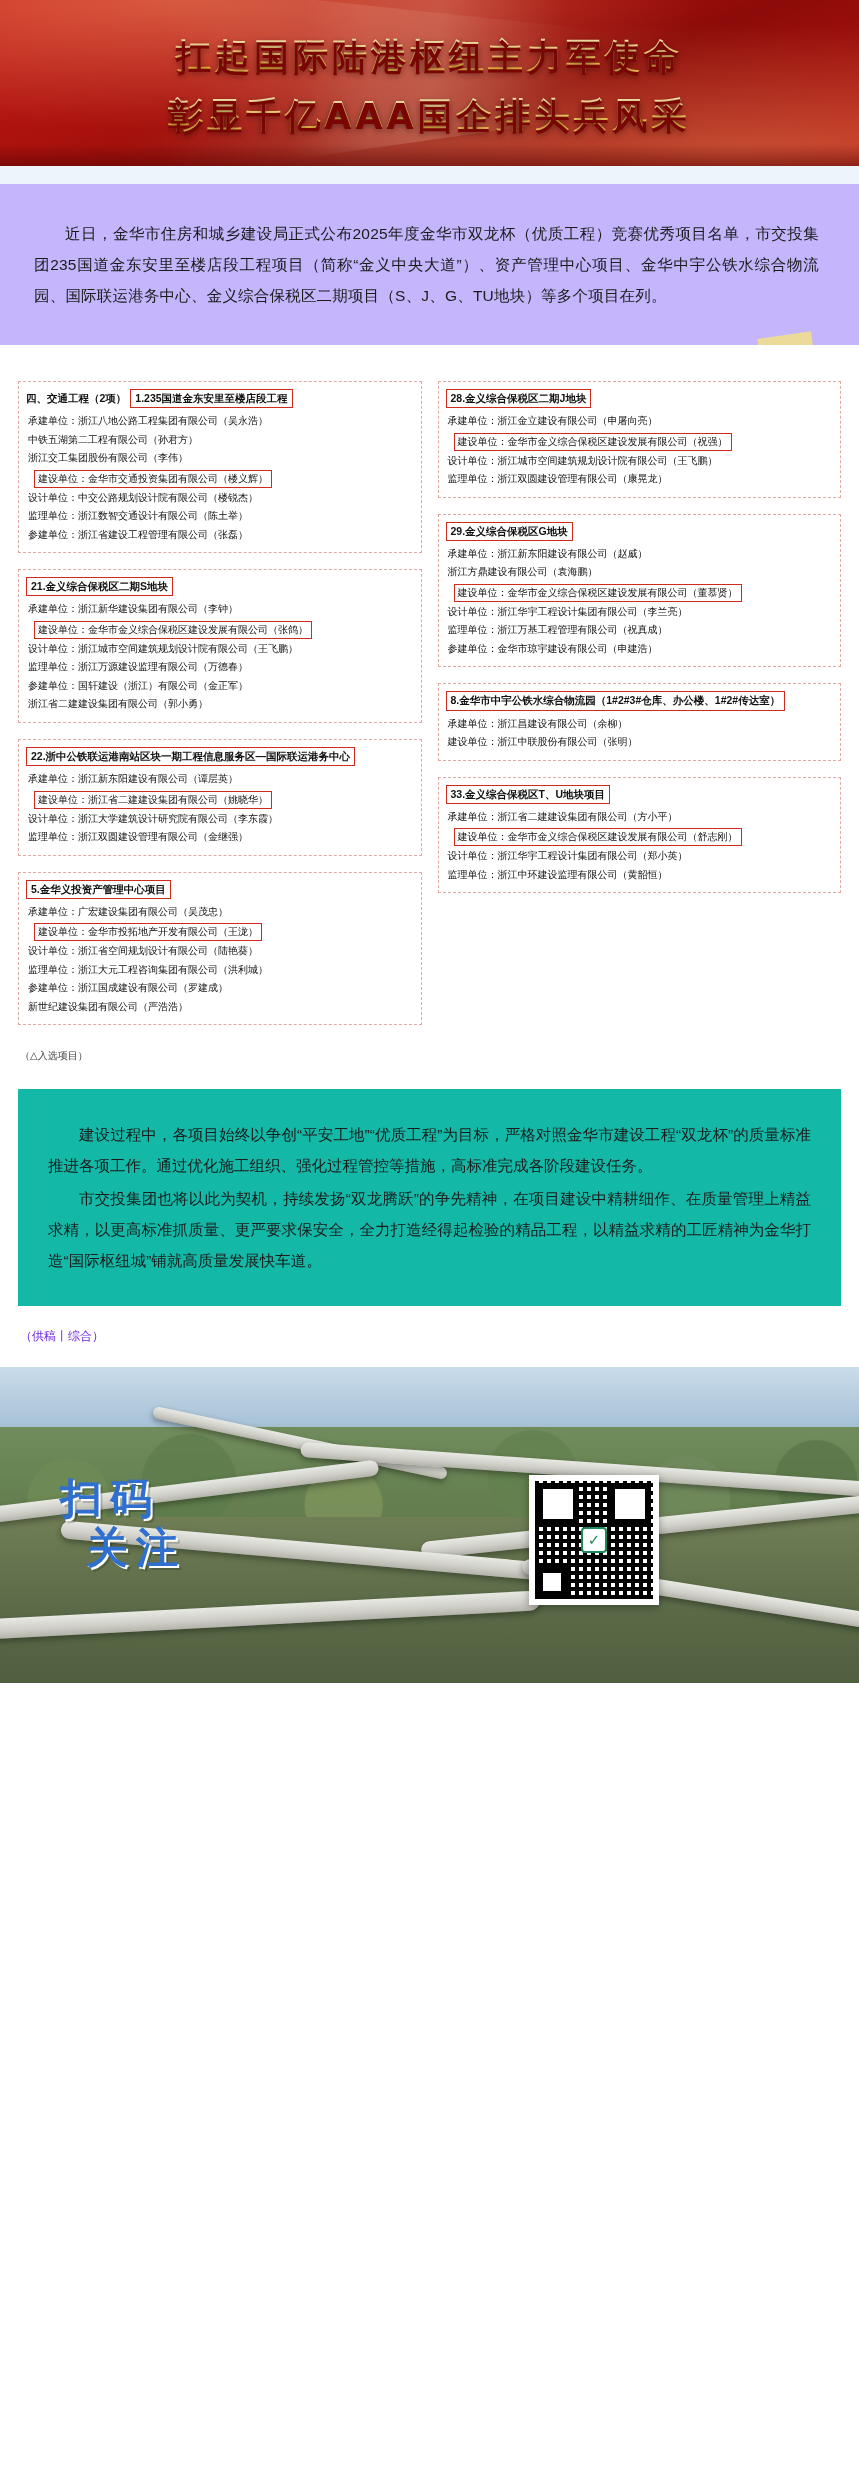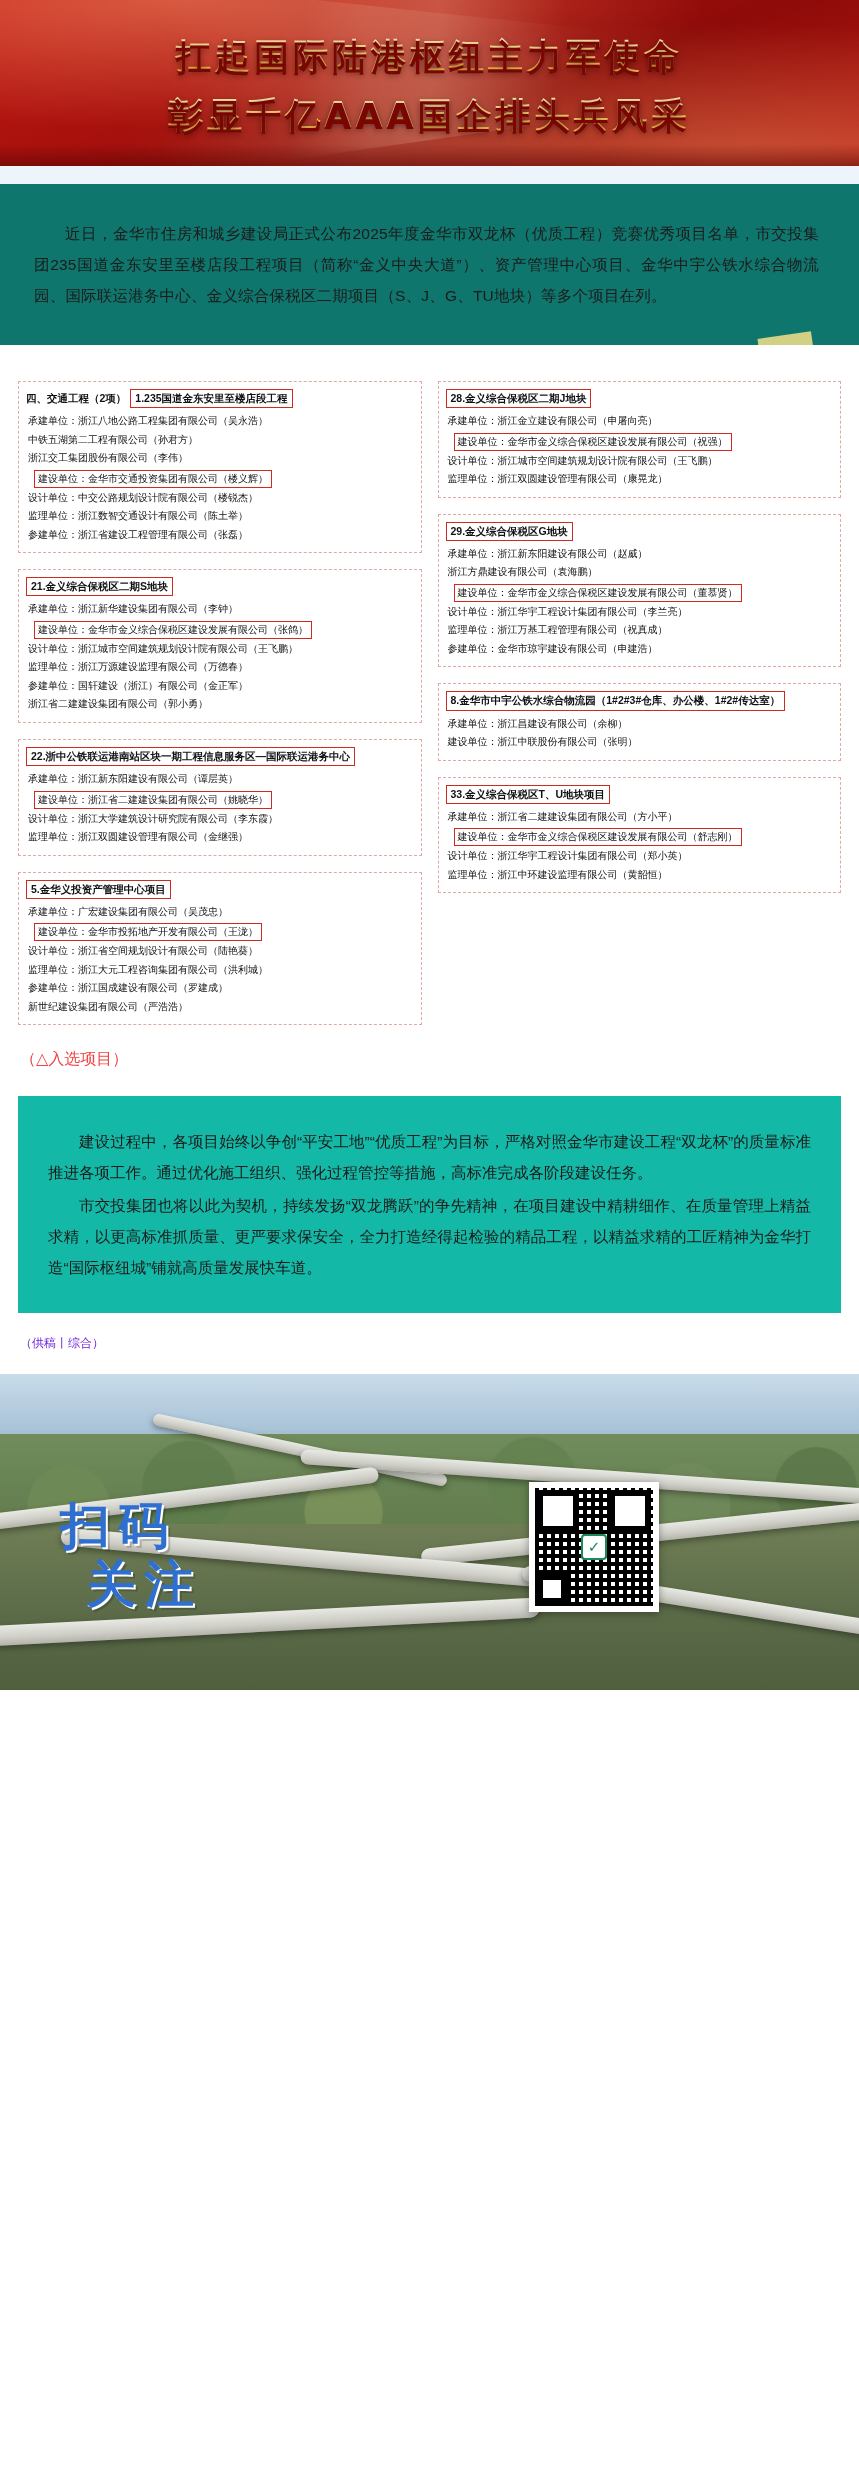--- a/index.html
+++ b/index.html
@@ -62,21 +62,21 @@
   }
 
   
   .strip {
     height: 18px;
     background: #eef4fb;
   }
 
   
   .intro-wrap {
-    background: #0f766e;
+    background: #c4b5fd;
     padding: 34px 40px 34px 34px;
     position: relative;
   }
   .intro-text {
     font-size: 15.5px;
     line-height: 2.0;
     color: #1b1b1b;
     text-indent: 2em;
     text-align: justify;
     letter-spacing: .2px;
@@ -135,22 +135,22 @@
     border: 1px solid #d02a1e;
     display: inline-block;
     padding: 0 3px;
     margin: 1px 8px;
     line-height: 1.6;
   }
   .row .lbl { color:#111; }
   .row .val { color:#111; }
 
   .caption {
-    font-size: 16px;
-    color: #ef4444;
+    font-size: 10px;
+    color: #404040;
     padding: 2px 20px 26px 20px;
   }
 
   
   .note-wrap {
     margin: 0 18px 22px 18px;
     background:#14b8a6;
     padding: 30px 30px;
   }
   .note-text {
@@ -206,24 +206,24 @@
   .r2 { left:60px;  top:176px; width:520px; height:18px; transform: rotate(5deg);  border-radius:9px; }
   .r3 { left:-20px; top:238px; width:560px; height:20px; transform: rotate(-3deg); border-radius:10px; }
   .r4 { left:300px; top:96px;  width:600px; height:15px; transform: rotate(4deg);  border-radius:8px; }
   .r5 { left:420px; top:150px; width:480px; height:17px; transform: rotate(-6deg); border-radius:9px; }
   .r6 { left:520px; top:222px; width:400px; height:16px; transform: rotate(9deg);  border-radius:8px; }
   .r7 { left:150px; top:70px;  width:300px; height:12px; transform: rotate(12deg); border-radius:6px; }
 
   .scan-text {
     position:absolute;
     left: 60px;
-    top: 124px;
+    top: 108px;
     font-family: "DejaVu Sans", sans-serif;
     font-weight: 700;
-    font-size: 50px;
+    font-size: 42px;
     letter-spacing: 8px;
     color: #2f6fd0;
     text-shadow: 2px 2px 0 #ffffff, 4px 4px 0 rgba(0,0,0,.18);
     line-height: 1.15;
   }
   .scan-text .l2 { margin-left: 26px; display:block; }
 
   .qr-box {
     position:absolute;
     right: 200px;

